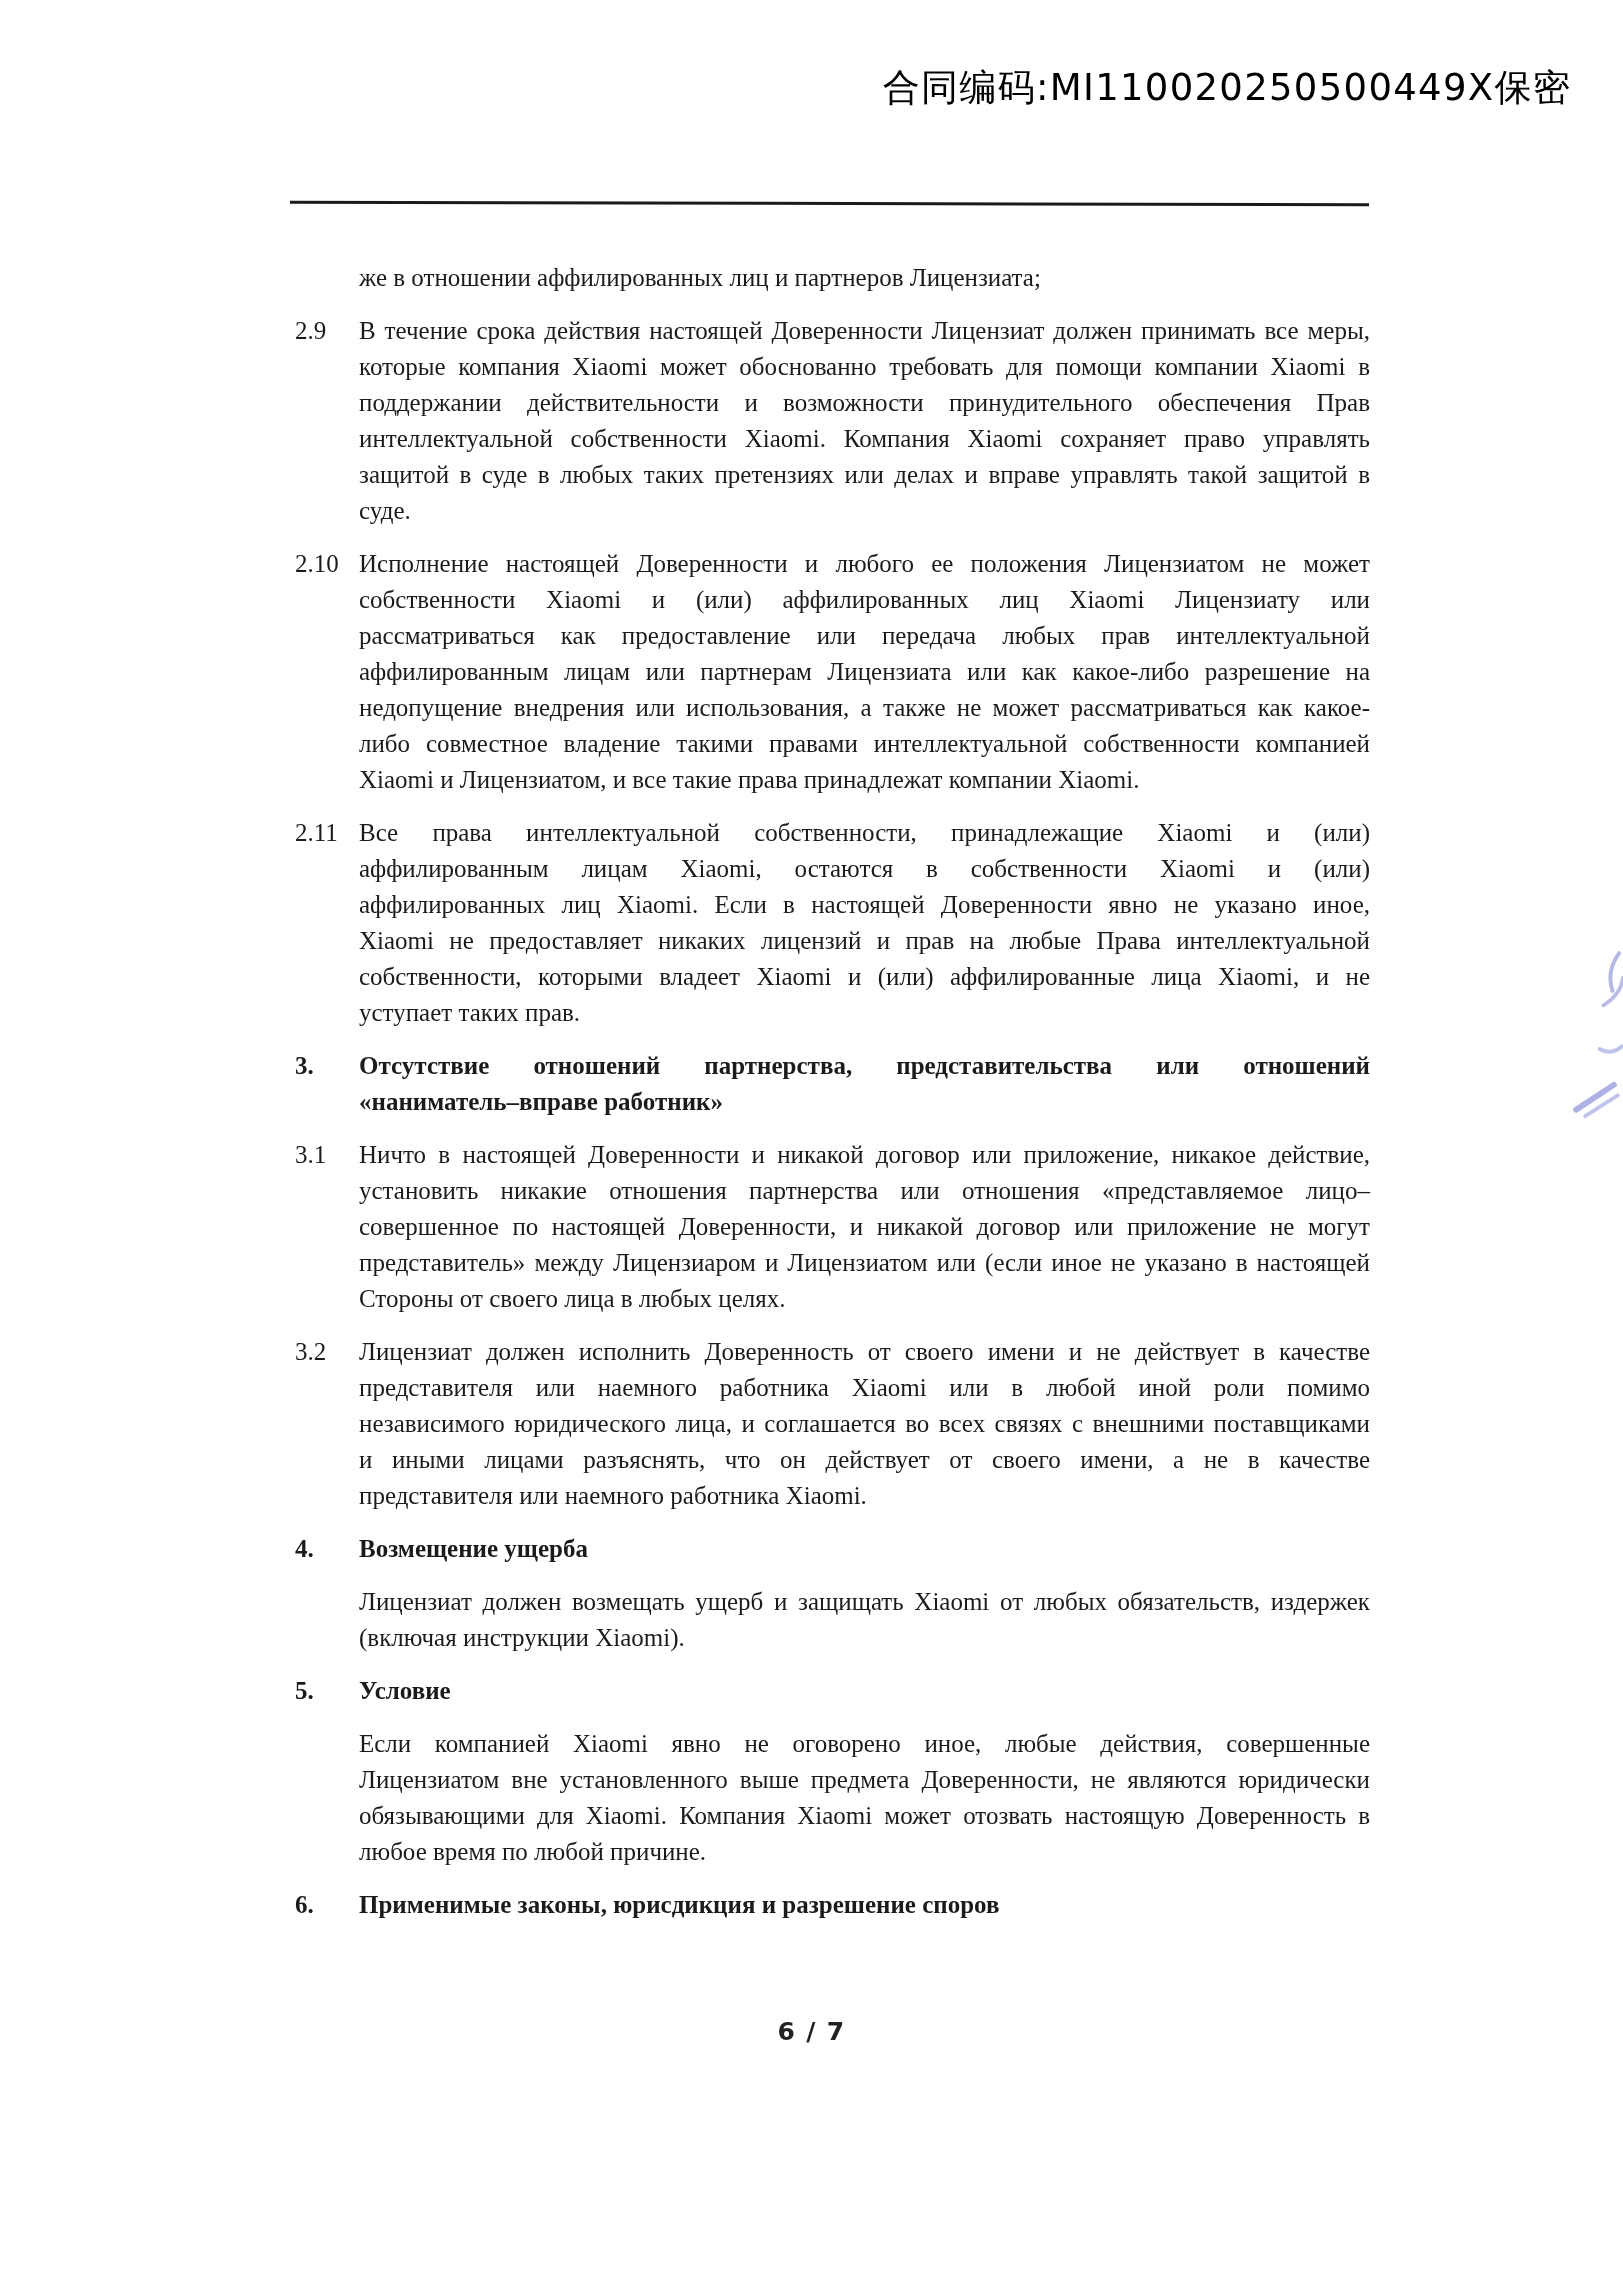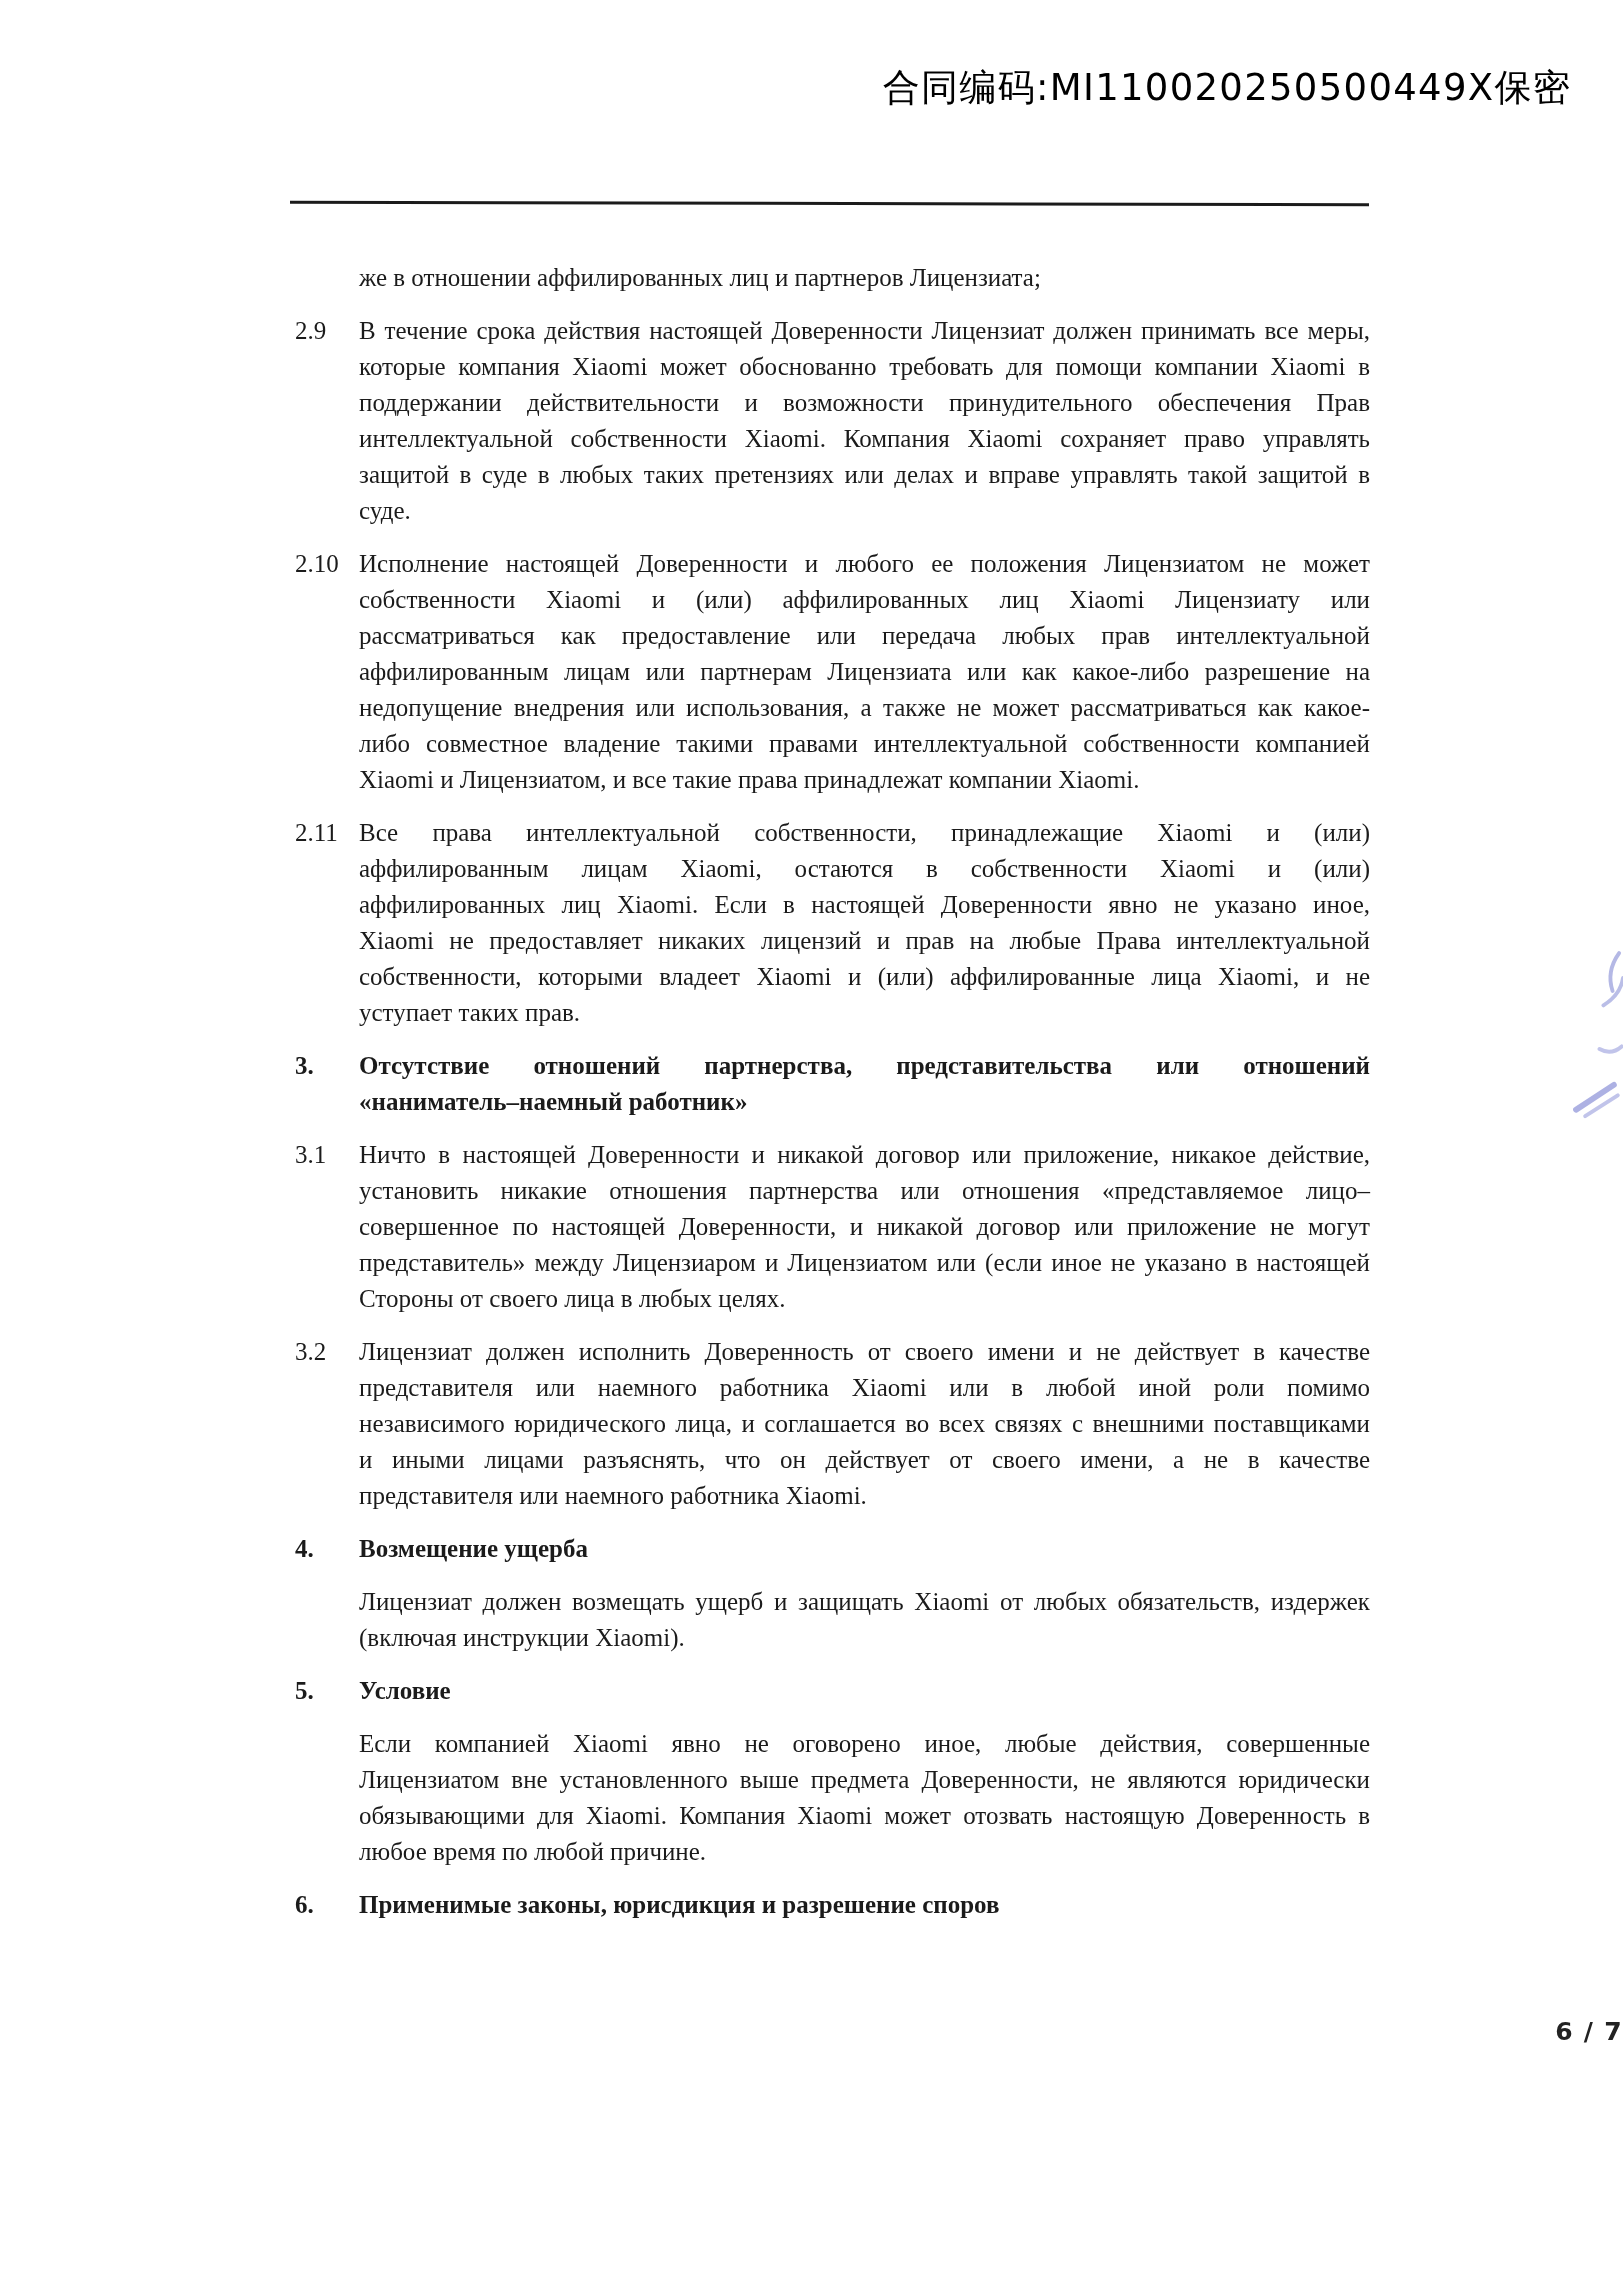--- a/index.html
+++ b/index.html
@@ -26,21 +26,21 @@
     position:absolute;left:359px;top:246px;width:1011px;
     font-size:25px;line-height:36px;
   }
   .para{position:relative;margin:14px 0 17px 0;}
   .para.bold{font-weight:bold;}
   .para .num{position:absolute;left:-64px;top:0;white-space:nowrap;}
   .line{text-align:justify;text-align-last:justify;}
   .line.last{text-align-last:left;}
   .footer{
     position:absolute;top:2017px;left:0;width:1623px;
-    text-align:right;
+    text-align:center;
     font-family:"DejaVu Sans","Liberation Sans",sans-serif;
     font-weight:bold;font-size:25px;letter-spacing:1.3px;color:#222;
   }
   .ink{position:absolute;right:0;top:941px;width:60px;height:190px;}
 </style>
 </head>
 <body>
 
 <div class="page">
 
@@ -76,21 +76,21 @@
         <div class="line">Все права интеллектуальной собственности, принадлежащие Xiaomi и (или)</div>
         <div class="line">аффилированным лицам Xiaomi, остаются в собственности Xiaomi и (или)</div>
         <div class="line">аффилированных лиц Xiaomi. Если в настоящей Доверенности явно не указано иное,</div>
         <div class="line">Xiaomi не предоставляет никаких лицензий и прав на любые Права интеллектуальной</div>
         <div class="line">собственности, которыми владеет Xiaomi и (или) аффилированные лица Xiaomi, и не</div>
         <div class="line last">уступает таких прав.</div>
       </div>
       <div class="para bold">
         <span class="num">3.</span>
         <div class="line">Отсутствие отношений партнерства, представительства или отношений</div>
-        <div class="line last">«наниматель–наемный работник»</div>
+        <div class="line last">«наниматель–вправе работник»</div>
       </div>
       <div class="para">
         <span class="num">3.1</span>
         <div class="line">Ничто в настоящей Доверенности и никакой договор или приложение, никакое действие,</div>
         <div class="line">установить никакие отношения партнерства или отношения «представляемое лицо–</div>
         <div class="line">совершенное по настоящей Доверенности, и никакой договор или приложение не могут</div>
         <div class="line">представитель» между Лицензиаром и Лицензиатом или (если иное не указано в настоящей</div>
         <div class="line last">Стороны от своего лица в любых целях.</div>
       </div>
       <div class="para">

